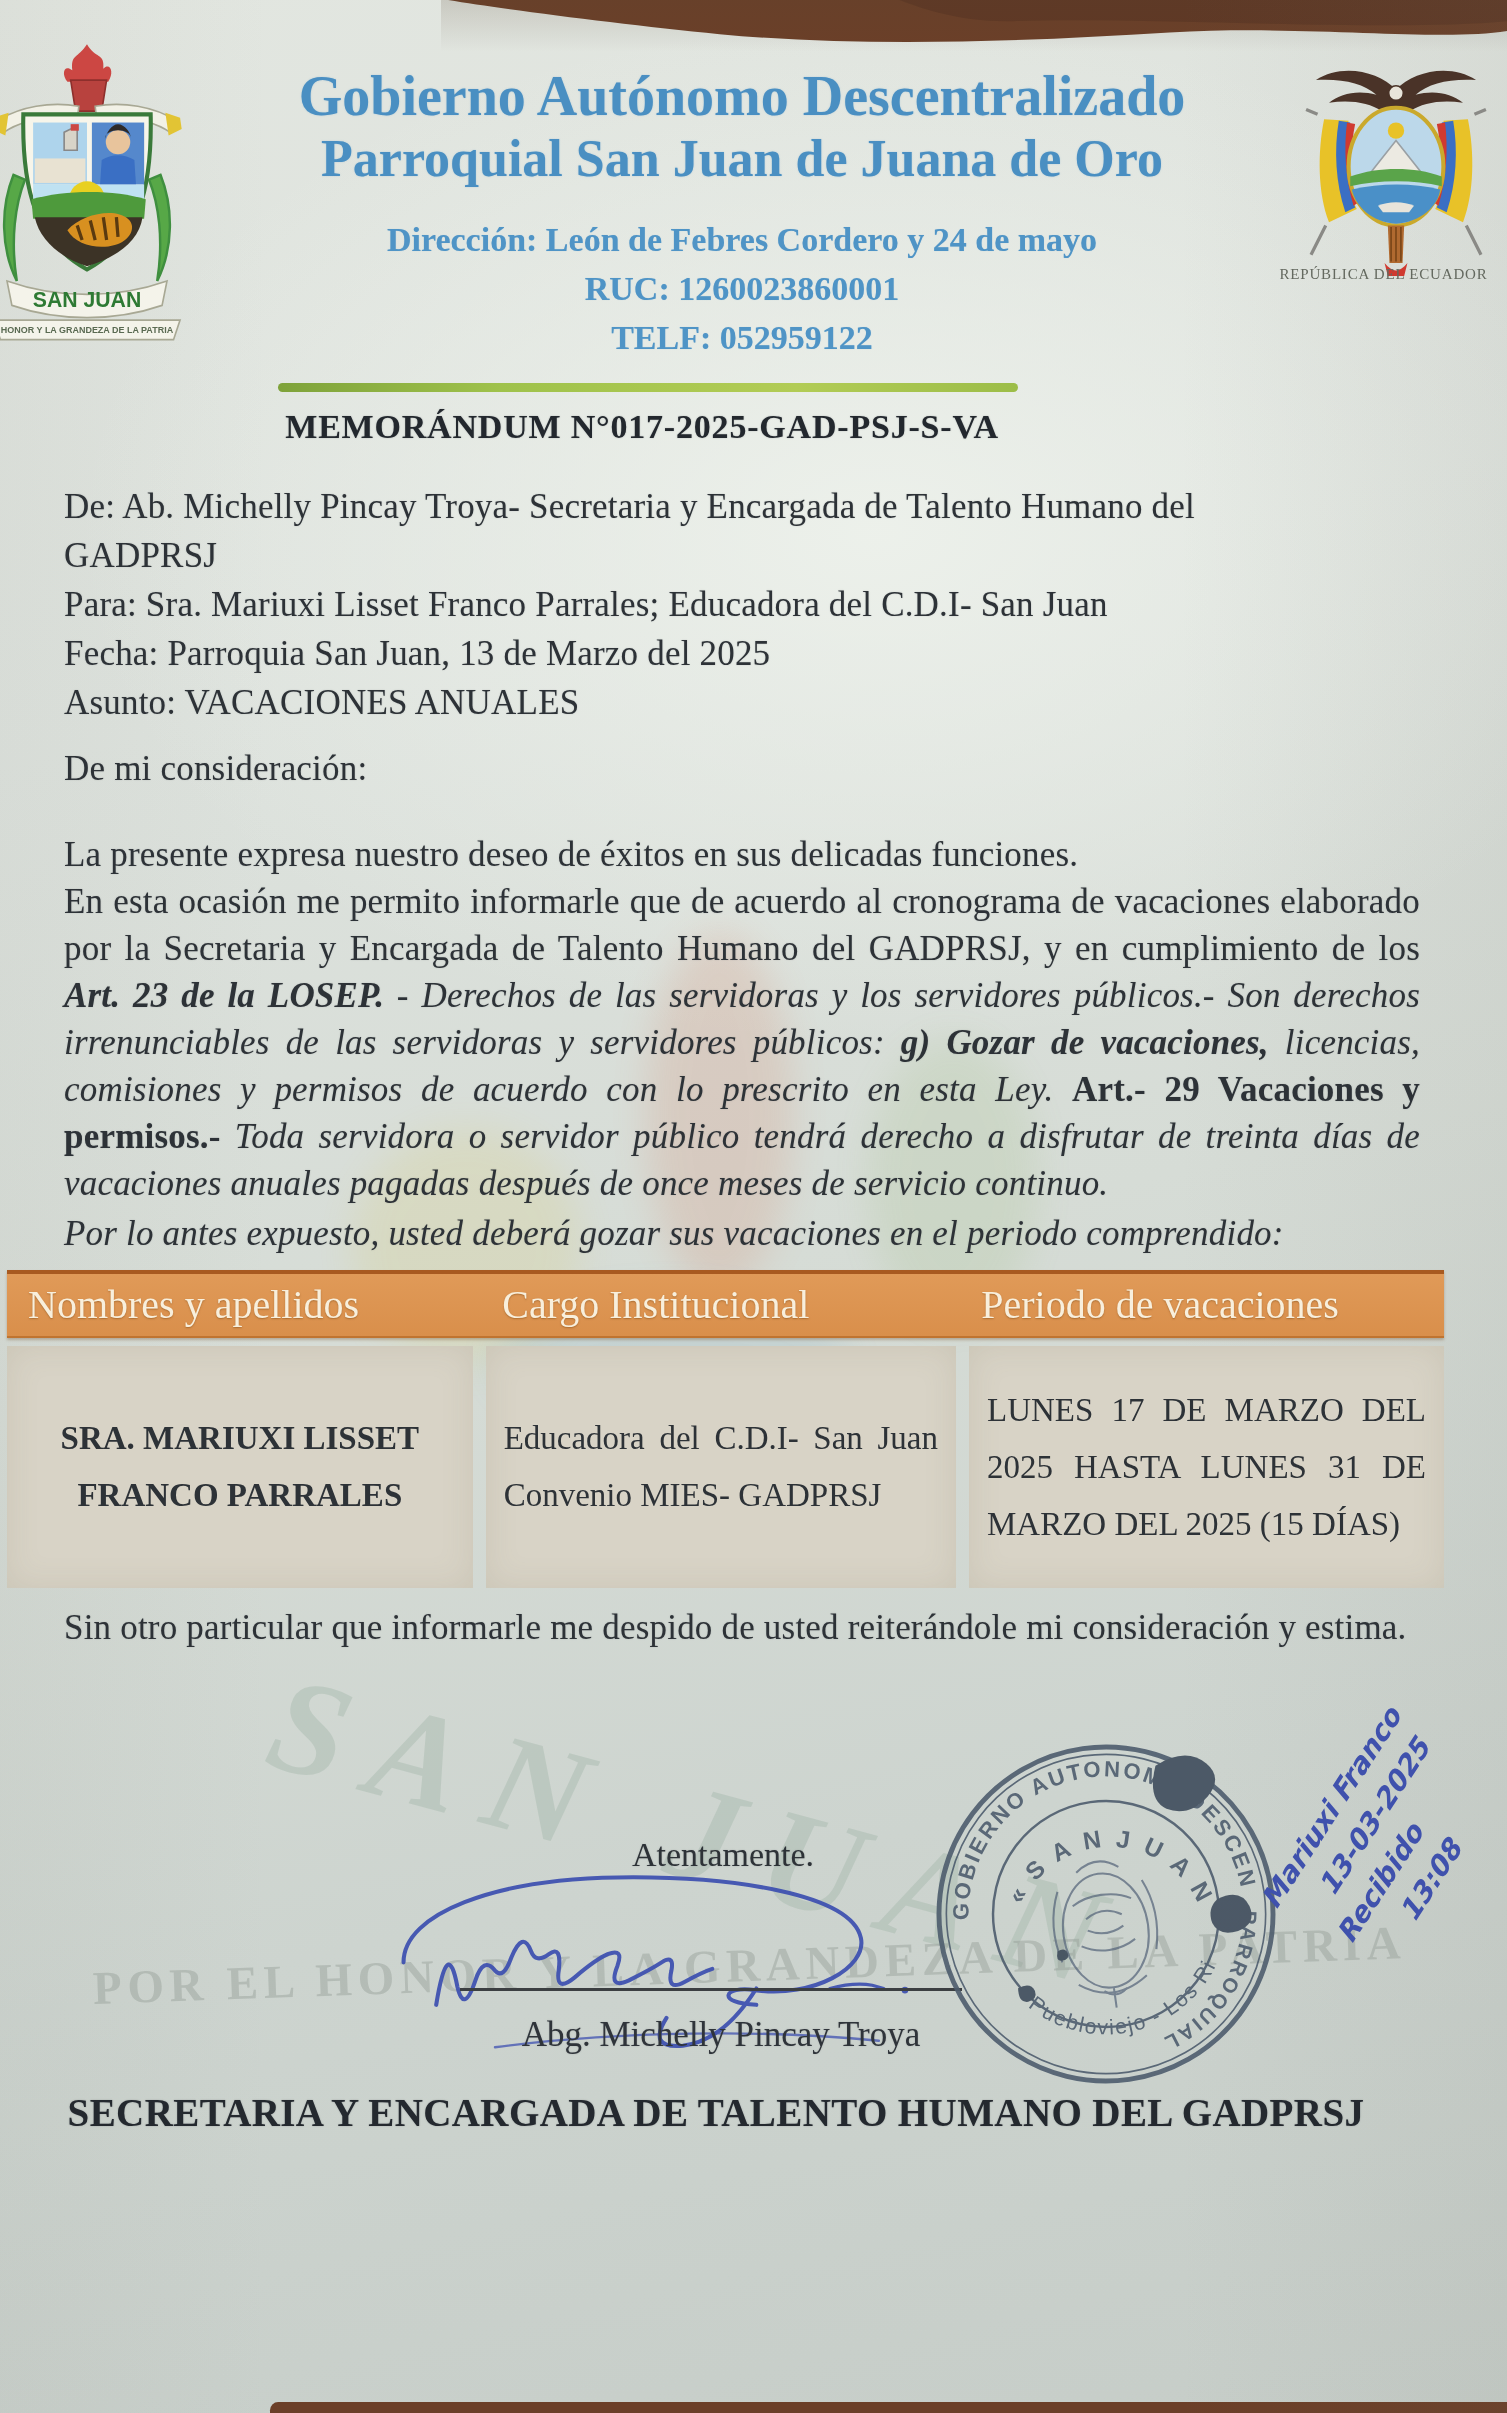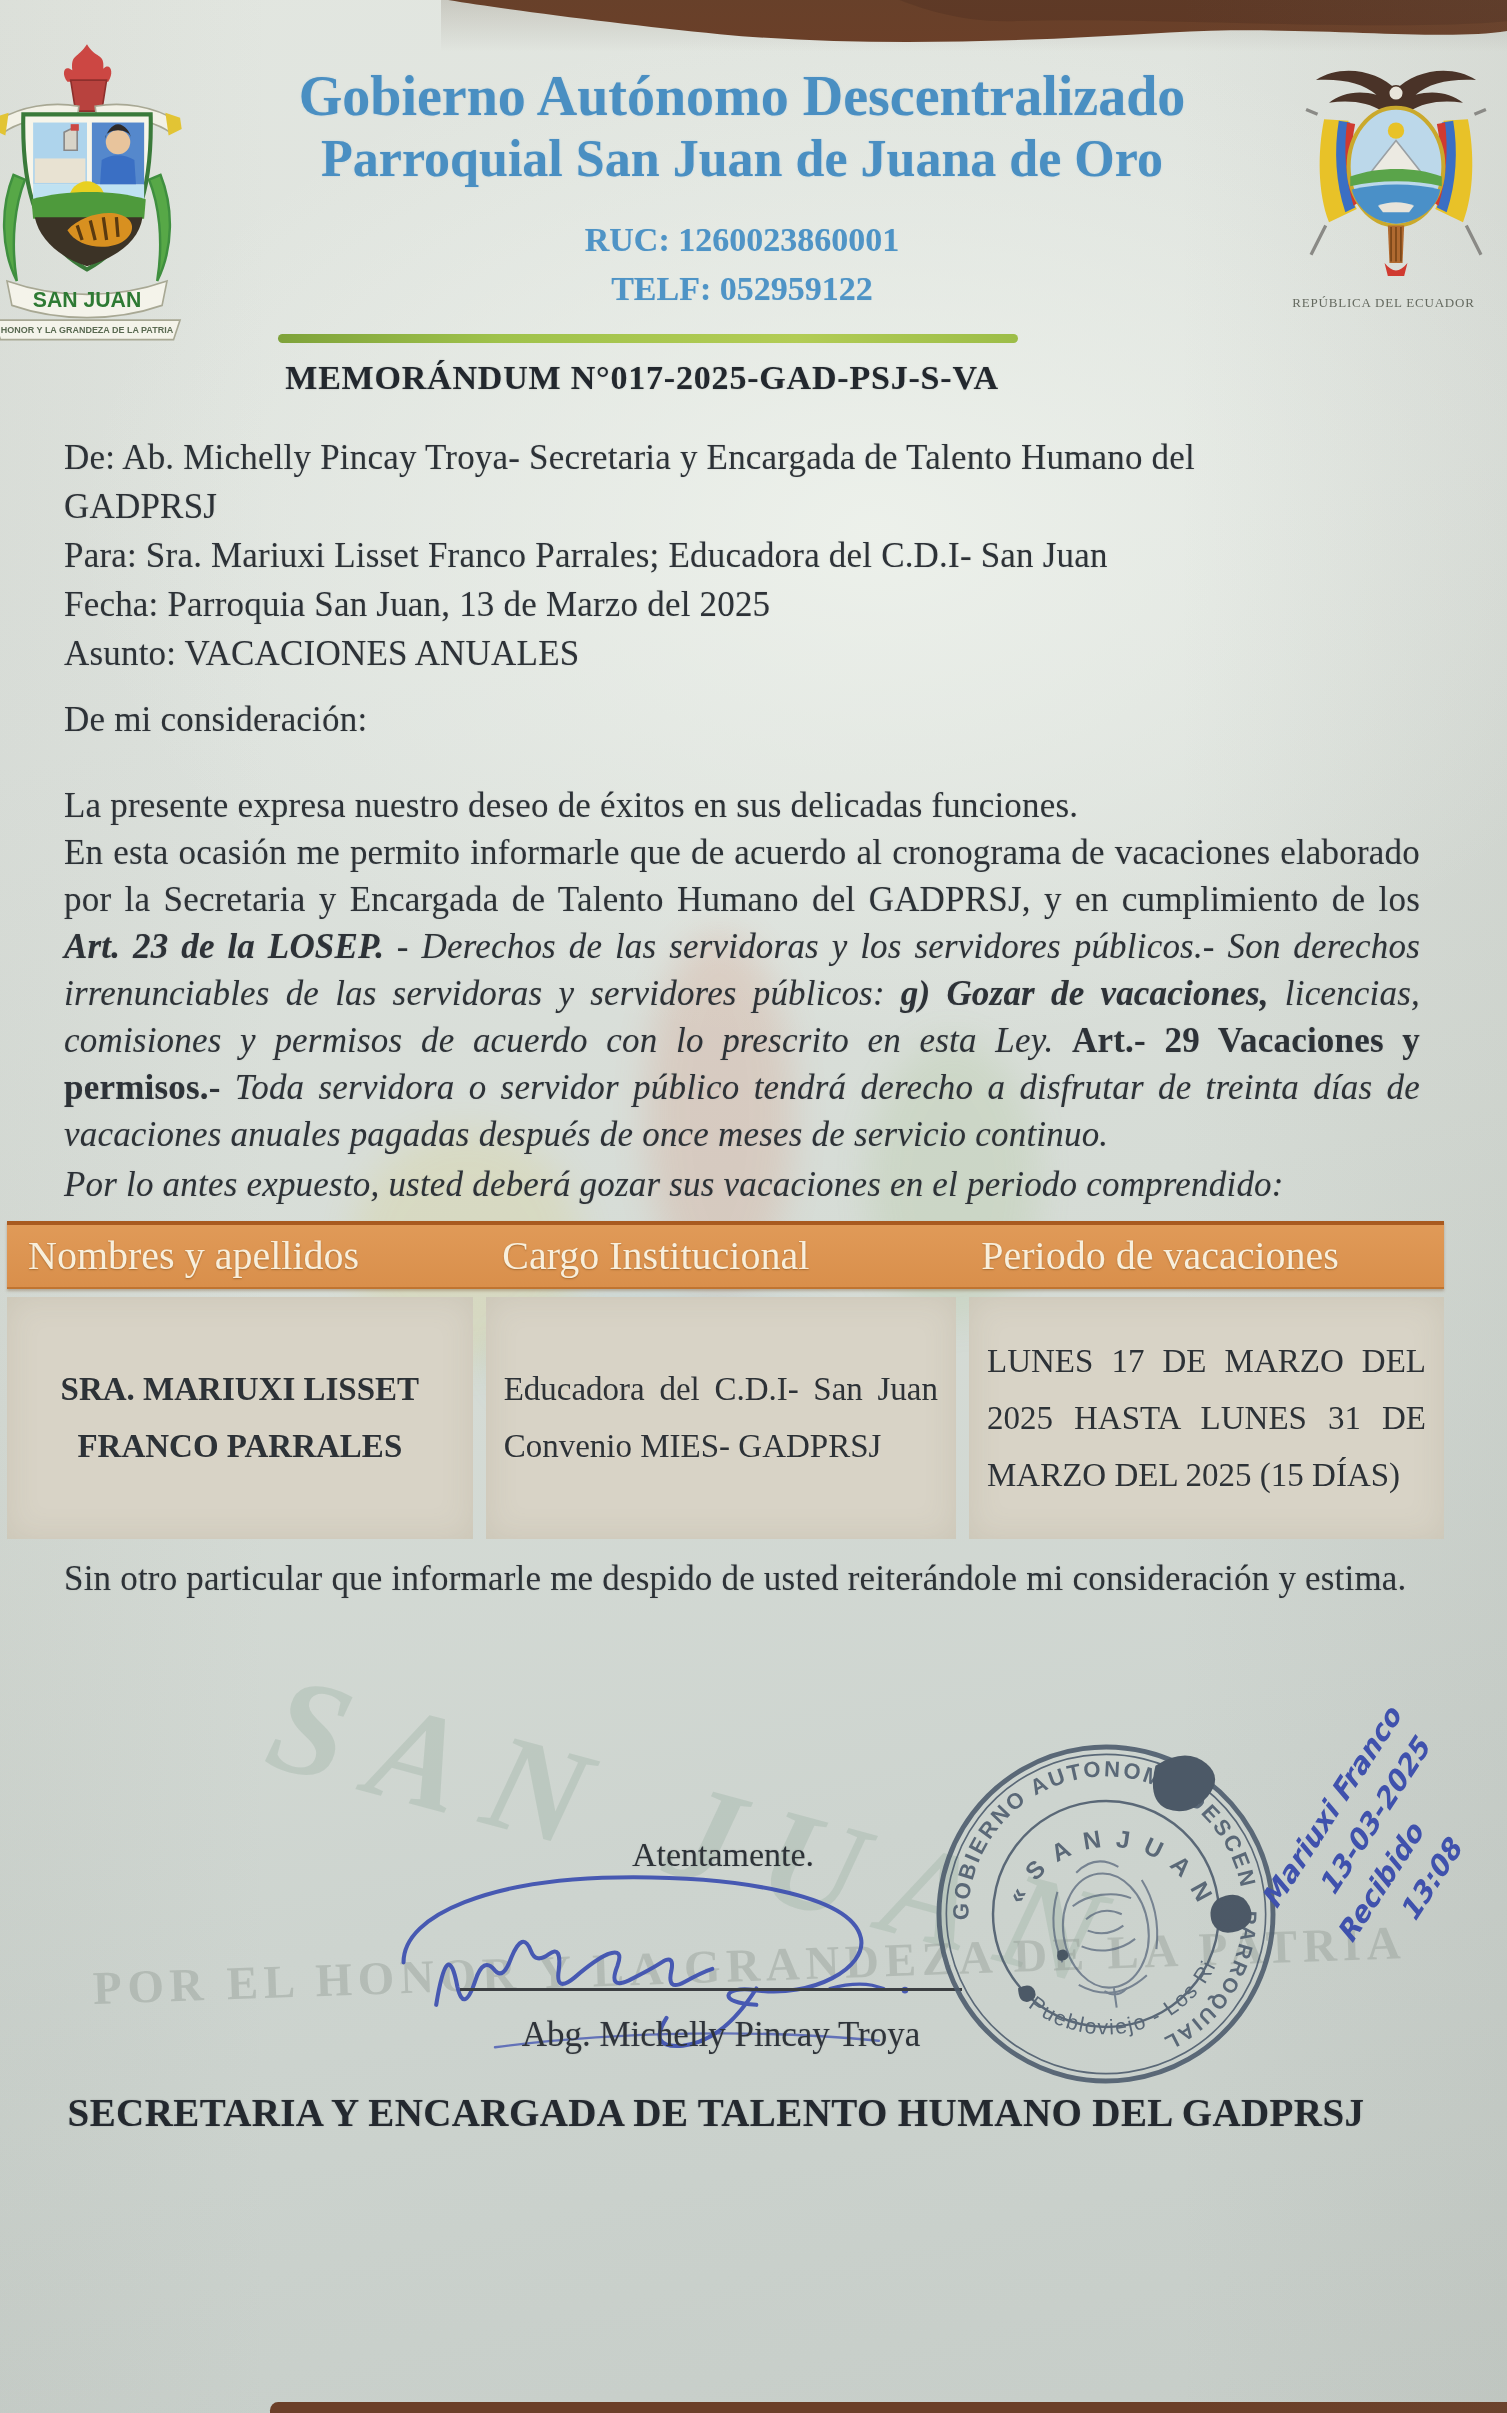--- a/index.html
+++ b/index.html
@@ -23,22 +23,22 @@
   .wm-leaf{left:867px;top:1038px;width:172px;height:286px;background:#7aa84a;opacity:.11;}
   .wm-sanjuan{position:absolute;left:294px;top:1643px;font-weight:bold;font-style:italic;
     font-size:137px;letter-spacing:28px;color:rgba(158,178,166,.38);transform:rotate(15deg);
     transform-origin:left top;white-space:nowrap;pointer-events:none;}
   .wm-motto{position:absolute;left:92px;top:1961px;font-weight:bold;font-size:47px;letter-spacing:5.7px;
     color:rgba(146,154,148,.42);transform:rotate(-2deg);transform-origin:left top;white-space:nowrap;pointer-events:none;}
 
   
   .seal-left{position:absolute;left:-8.2px;top:36px;width:190px;height:320px;}
   .seal-right{position:absolute;left:1293px;top:62px;width:206px;height:219px;}
-  .seal-right-caption{position:absolute;left:1259px;top:295px;width:249px;text-align:center;
-    font-size:13px;letter-spacing:0.8px;color:#64695f;}
+  .seal-right-caption{position:absolute;left:1259px;top:266px;width:249px;text-align:center;
+    font-size:15px;letter-spacing:0.8px;color:#64695f;}
   .content{position:absolute;inset:0;padding:64px 88px 0 64px;box-sizing:border-box;}
   .org1{font-size:56px;line-height:64px;font-weight:bold;color:#4a8fc2;text-align:center;
     text-shadow:0 0 1.6px rgba(74,143,194,.35);}
   .org2{font-size:52px;line-height:62px;font-weight:bold;color:#4a8fc2;text-align:center;
     text-shadow:0 0 1.6px rgba(74,143,194,.35);}
   .subline{font-size:34px;line-height:49px;font-weight:bold;color:#4f94c6;text-align:center;
     text-shadow:0 0 0.8px rgba(79,148,198,.4);margin-top:0;}
   .subwrap{margin-top:24.5px;}
   .greenline{margin-top:21px;margin-left:214px;width:740px;height:9px;border-radius:4.9px;
     background:linear-gradient(90deg,#7ea23a,#9fc24b 30%,#b2cc55 70%,#9cbd48);}
@@ -163,20 +163,21 @@
     <path d="M116,200 L136,200 L134,246 L118,246 Z" fill="#b06a30"></path>
     <path d="M112,246 C122,258 130,258 140,246 L136,262 L116,262 Z" fill="#d03a30"></path>
     <path d="M120,202 L120,244 M126,202 L126,244 M132,202 L132,244" stroke="#7a4618" stroke-width="2"></path>
   </svg>
   <div class="seal-right-caption">REPÚBLICA DEL ECUADOR</div>
 
   <div class="content">
     <div class="org1">Gobierno Autónomo Descentralizado</div>
     <div class="org2">Parroquial San Juan de Juana de Oro</div>
     <div class="subwrap">
+      <div class="subline">Dirección: León de Febres Cordero y 24 de mayo</div>
       <div class="subline">RUC: 1260023860001</div>
       <div class="subline">TELF: 052959122</div>
     </div>
     <div class="greenline"></div>
     <div class="memotitle">MEMORÁNDUM N°017-2025-GAD-PSJ-S-VA</div>
 
     <div class="fields bodytext">
       <p><b class="lbl">De:</b><span> Ab. Michelly Pincay Troya- Secretaria y Encargada de Talento Humano del GADPRSJ</span></p>
       <p><b class="lbl">Para:</b><span> Sra. Mariuxi Lisset Franco Parrales; Educadora del C.D.I- San Juan</span></p>
       <p><b class="lbl">Fecha:</b><span> Parroquia San Juan, 13 de Marzo del 2025</span></p>

